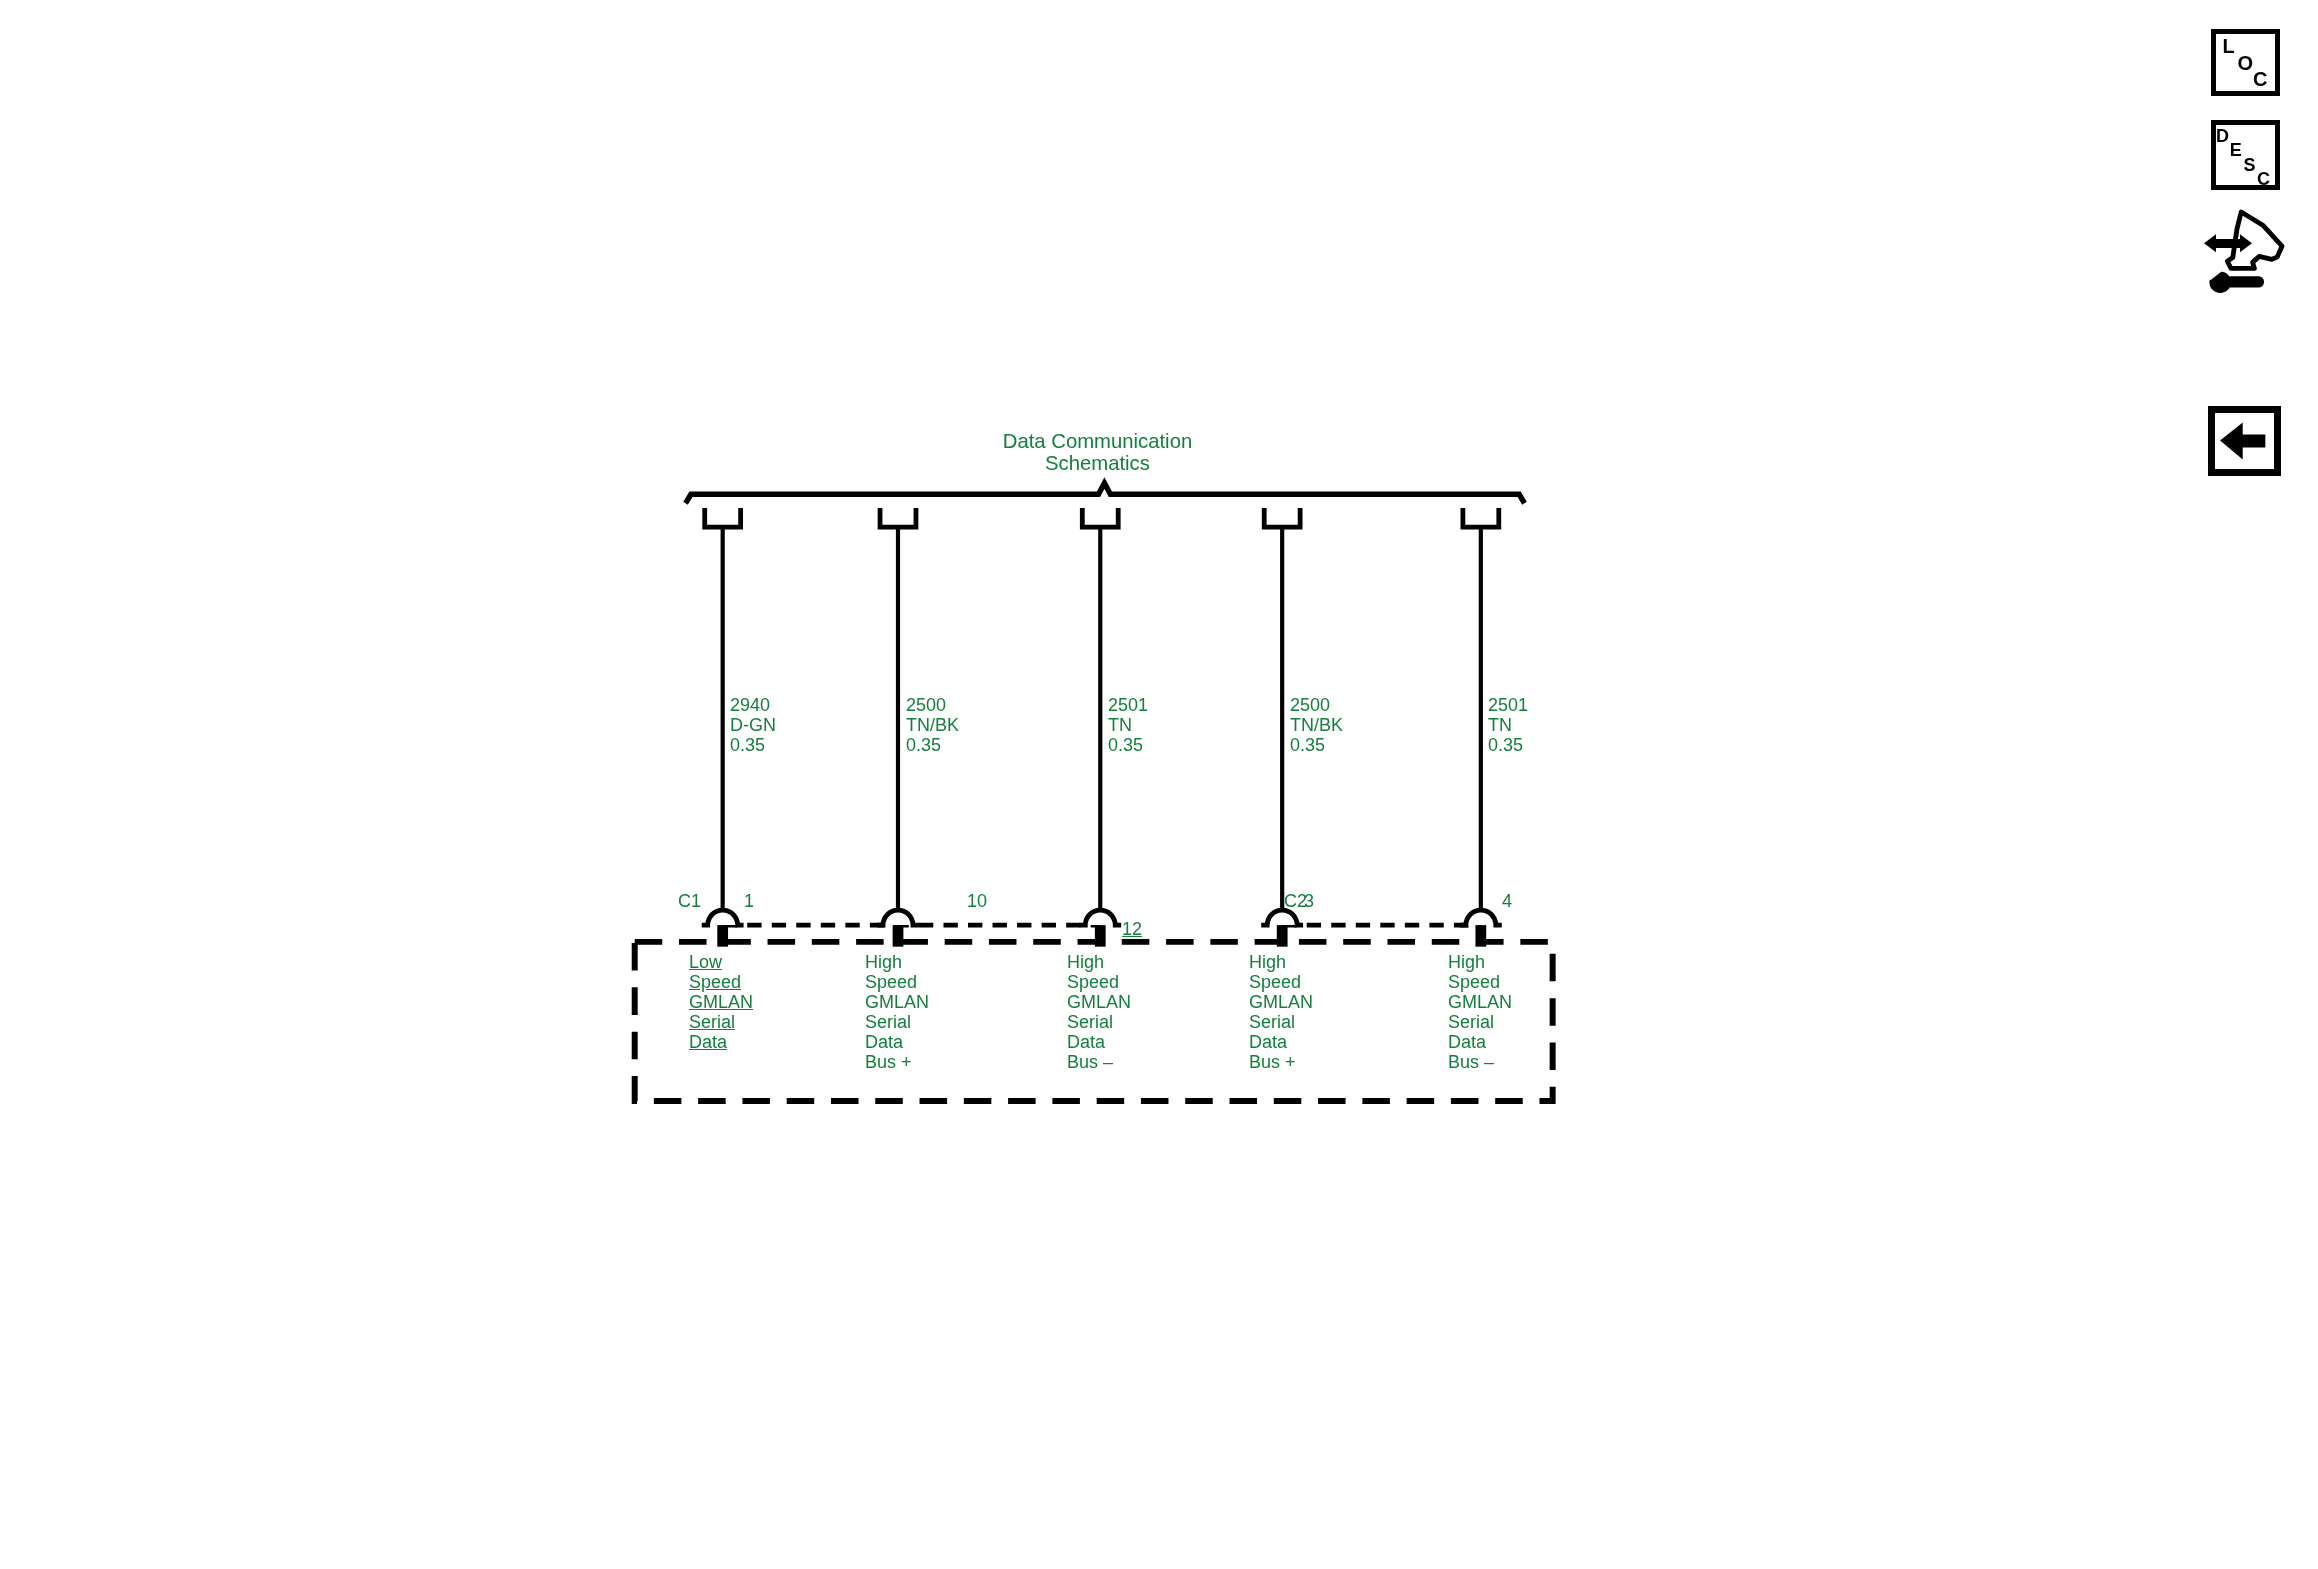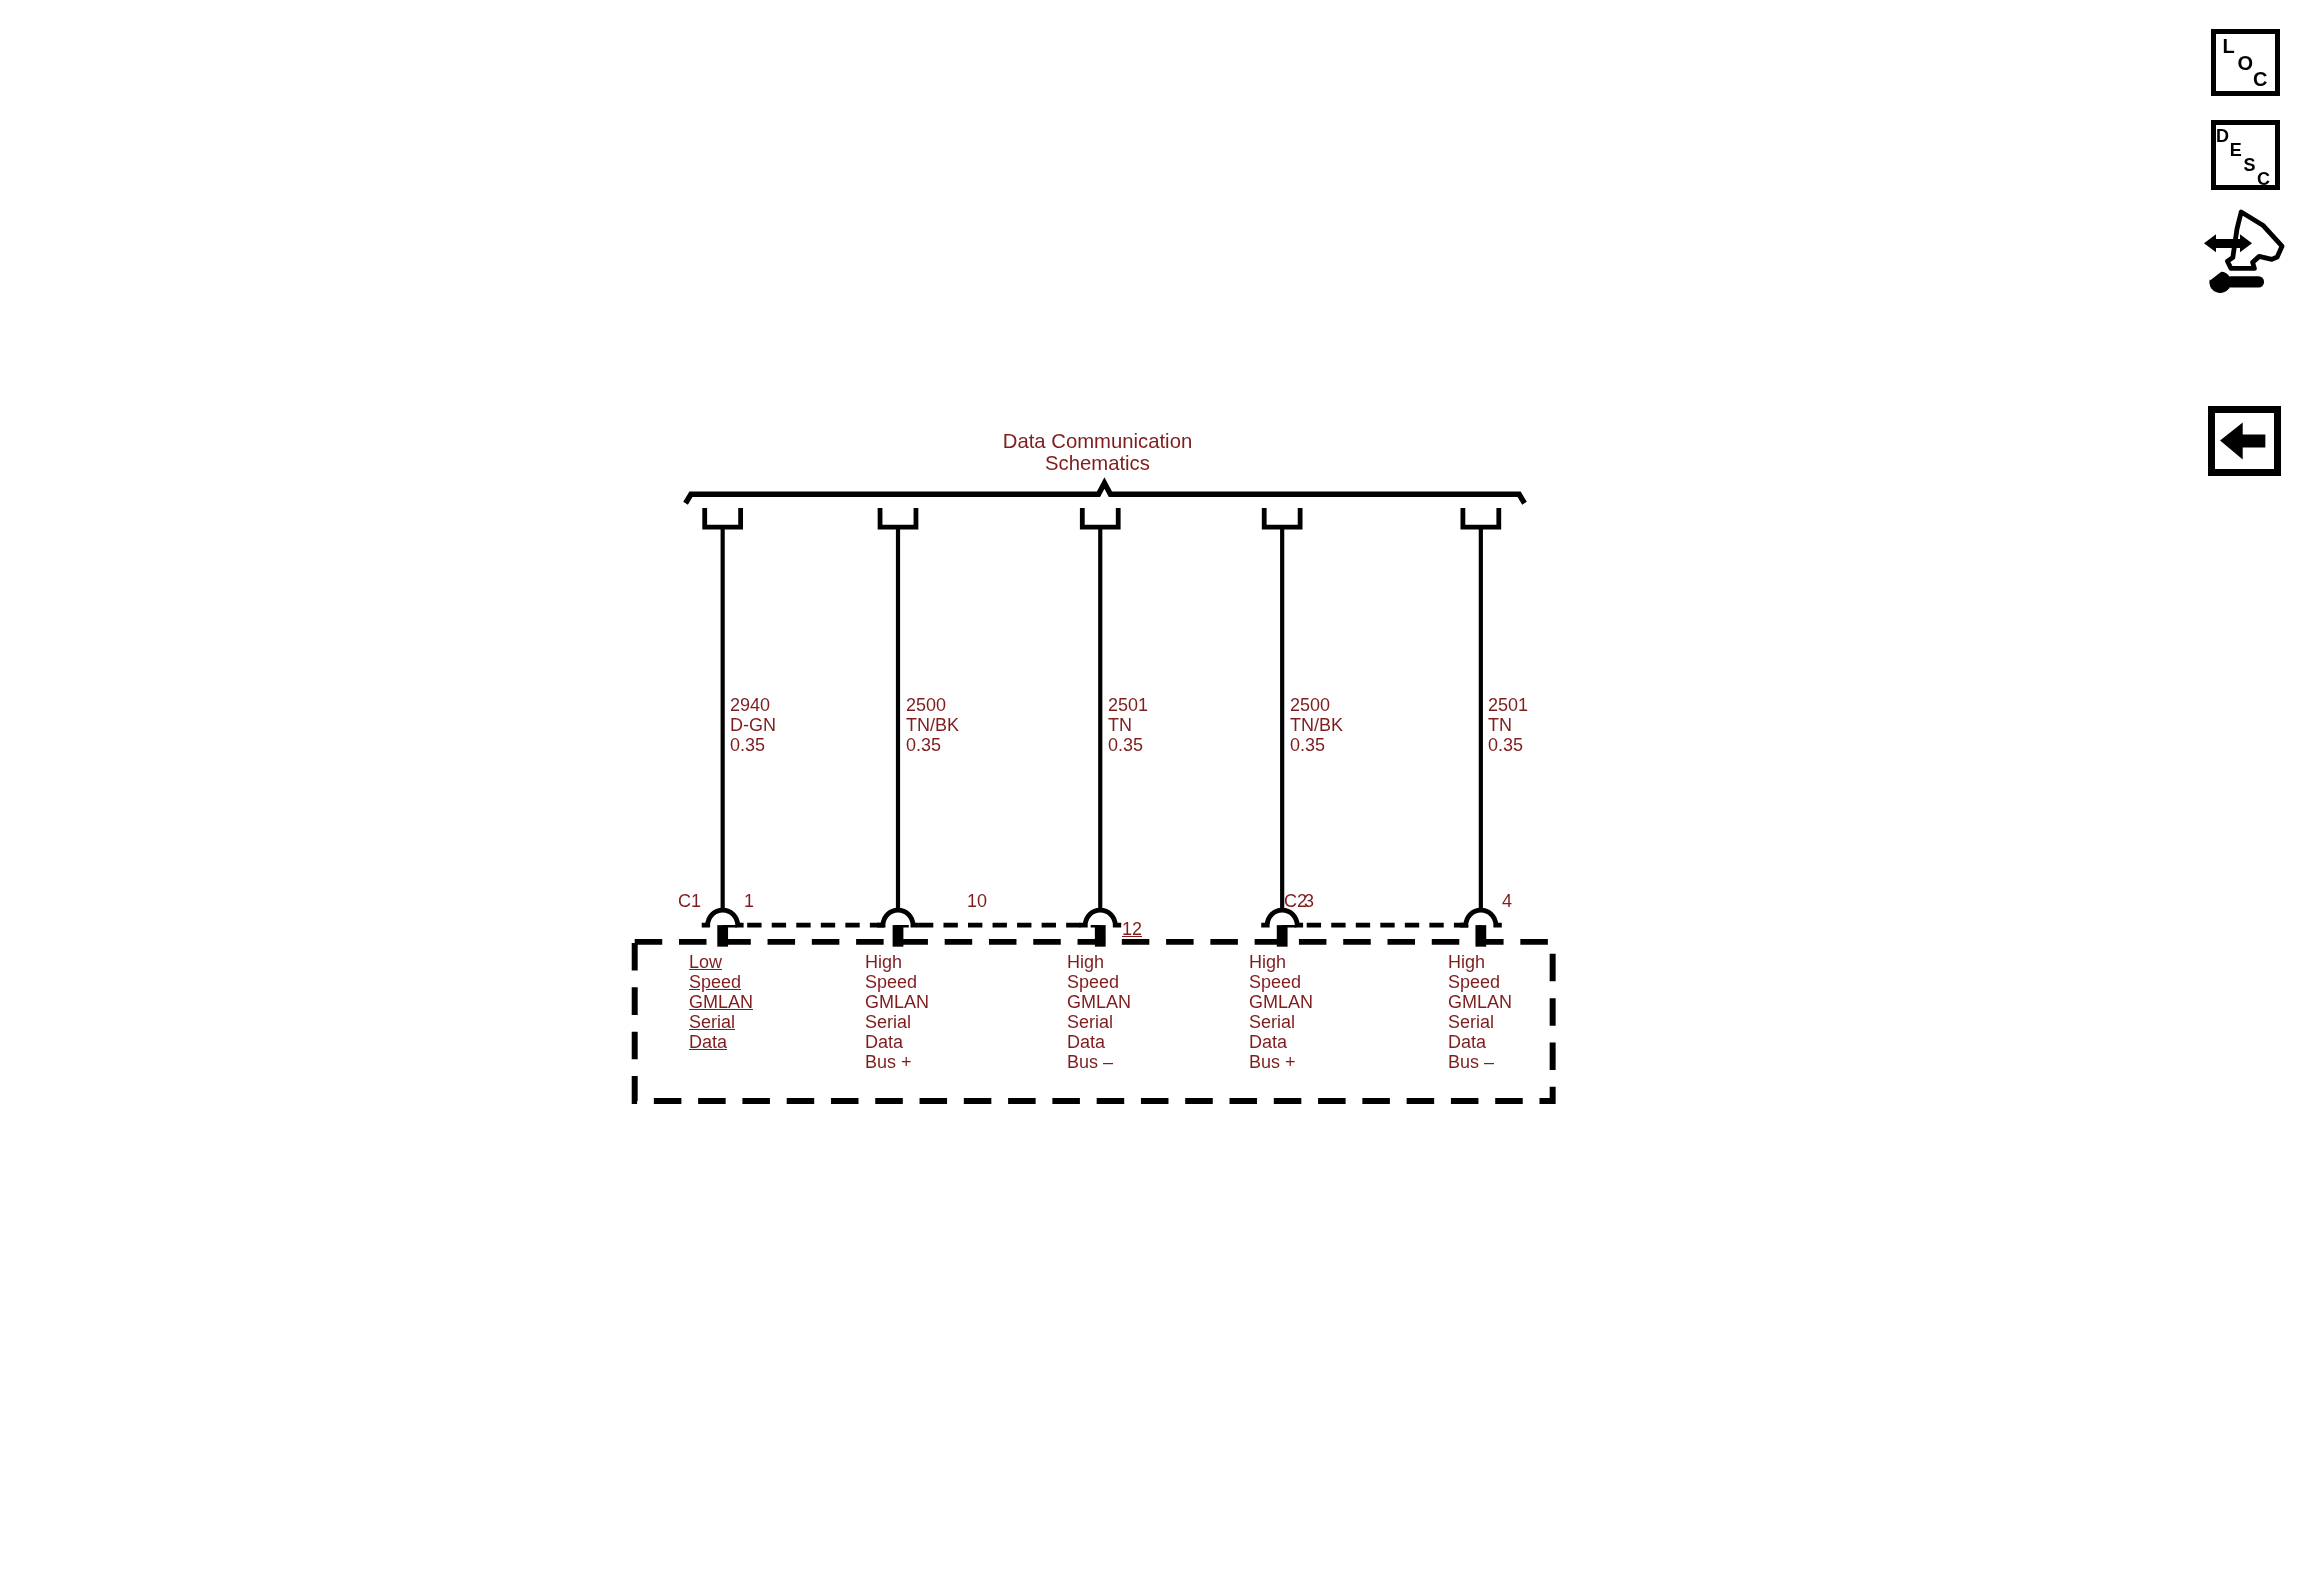--- a/index.html
+++ b/index.html
@@ -10,21 +10,21 @@
     font-family:"Liberation Sans", sans-serif;
     color:#000;
     overflow:hidden;
   }
   svg{position:absolute;left:0;top:0;}
   .t{
     position:absolute;
     white-space:pre-line;
     font-size:18px;
     line-height:20px;
-    color:#7f1d1d;
+    color:#15803d;
   }
   .title{
     font-size:20.3px;
     line-height:22px;
     text-align:center;
   }
   .iconbox{
     position:absolute;
     border:5.4px solid #000;
     background:#fff;

